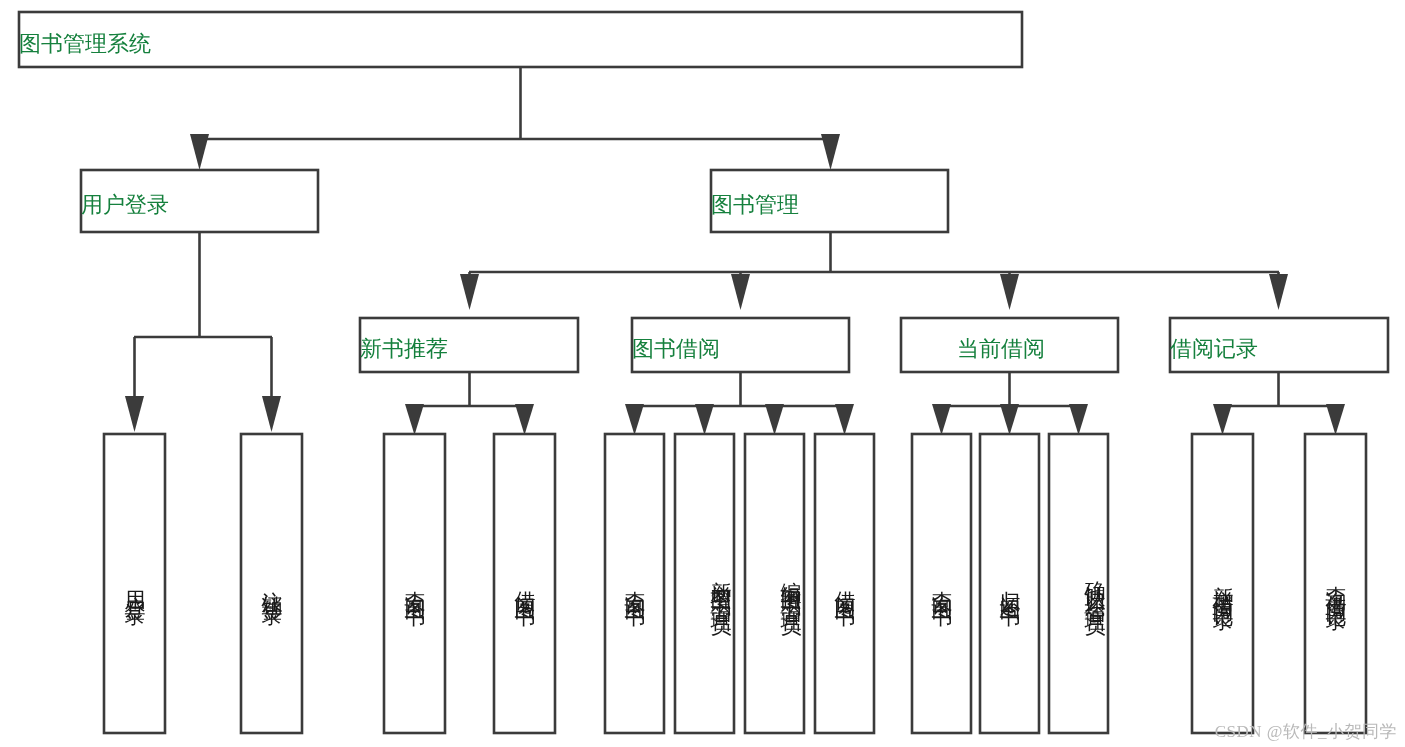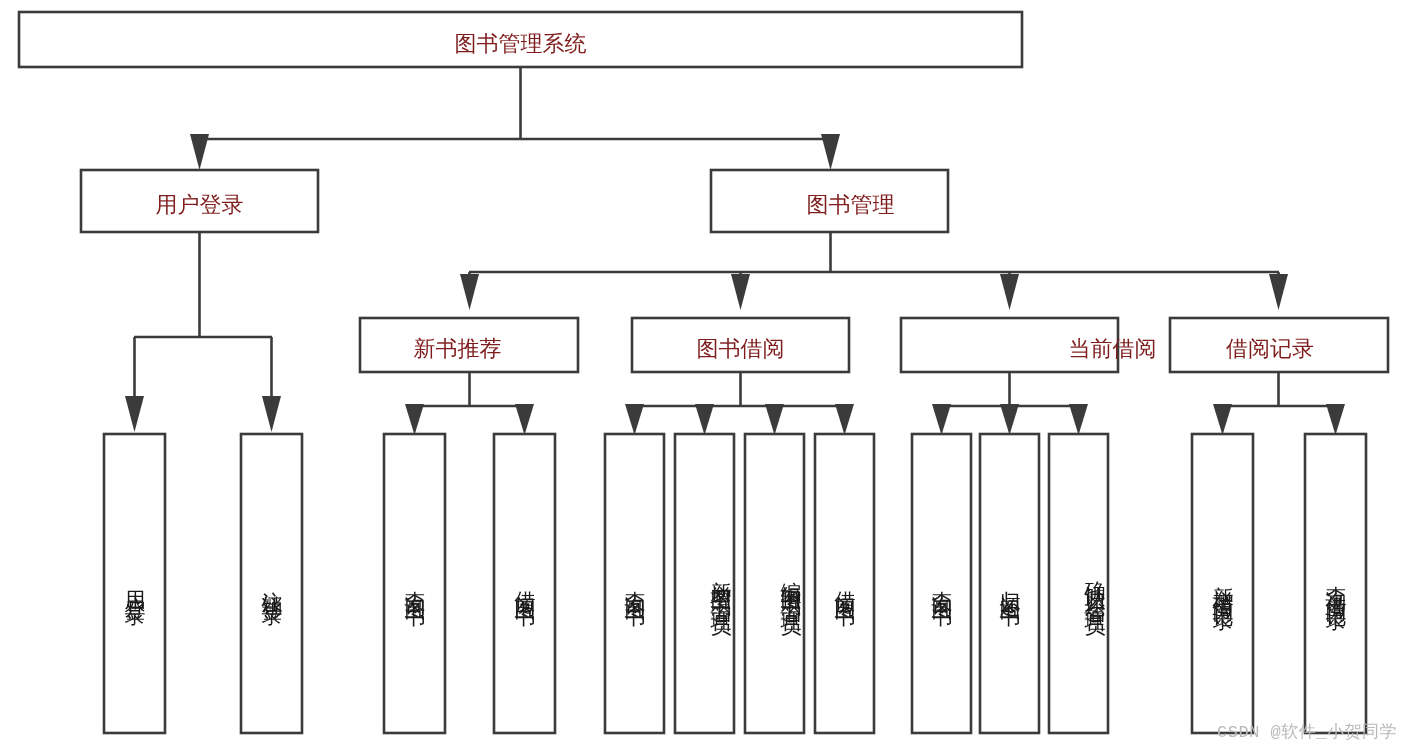--- a/index.html
+++ b/index.html
@@ -61,30 +61,29 @@
     line-height: 1.28;
     letter-spacing: 5px;
     color: #1a1a1a;
     white-space: nowrap;
     text-align: center;
   }
   .htext {
     position: absolute;
     font-family: "Liberation Sans", "DejaVu Sans", sans-serif;
     font-size: 22px;
-    color: #7f1d1d;
+    color: #15803d;
     white-space: nowrap;
-    text-align: center;
     pointer-events: none;
   }
   .watermark {
     position: absolute;
     right: 8px;
     bottom: 4px;
-    font-family: Liberation Mono, monospace;
+    font-family: Liberation Serif, serif;
     font-size: 17px;
     color: #b9b9b9;
     white-space: nowrap;
     letter-spacing: 0.5px;
   }
 </style>
 </head>
 <body>
 
 <div id="diagram-root">
@@ -187,21 +186,21 @@
 
   <div class="vtext-layer">
 
     <div class="htext" style="left:19px; top:29px; width:1003px;">图书管理系统</div>
 
     <div class="htext" style="left:81px; top:190px; width:237px;">用户登录</div>
     <div class="htext" style="left:711px; top:190px; width:279px;">图书管理</div>
 
     <div class="htext" style="left:360px; top:334px; width:195px;">新书推荐</div>
     <div class="htext" style="left:632px; top:334px; width:217px;font-family:Liberation Serif, serif;">图书借阅</div>
-    <div class="htext" style="left:948px; top:334px; width:257px;padding-left:36px;">当前借阅</div>
+    <div class="htext" style="left:921px; top:334px; width:257px;padding-left:36px;">当前借阅</div>
     <div class="htext" style="left:1170px; top:334px; width:200px;">借阅记录</div>
 
     <div class="vtext" style="left:104px; top:434px; width:61px; height:299px; display:flex; align-items:center; justify-content:center;">用户登录</div>
     <div class="vtext" style="left:241px; top:434px; width:61px; height:299px; display:flex; align-items:center; justify-content:center;">注销登录</div>
 
     <div class="vtext" style="left:384px; top:434px; width:61px; height:299px; display:flex; align-items:center; justify-content:center;">查询图书</div>
     <div class="vtext" style="left:494px; top:434px; width:61px; height:299px; display:flex; align-items:center; justify-content:center;">借阅图书</div>
 
     <div class="vtext" style="left:605px; top:434px; width:59px; height:299px; display:flex; align-items:center; justify-content:center;">查询图书</div>
     <div class="vtext" style="left:675px; top:434px; width:59px; height:299px; display:flex; align-items:flex-start; justify-content:center; padding-top:6px; box-sizing:border-box;">新增图书（管理员）</div>

